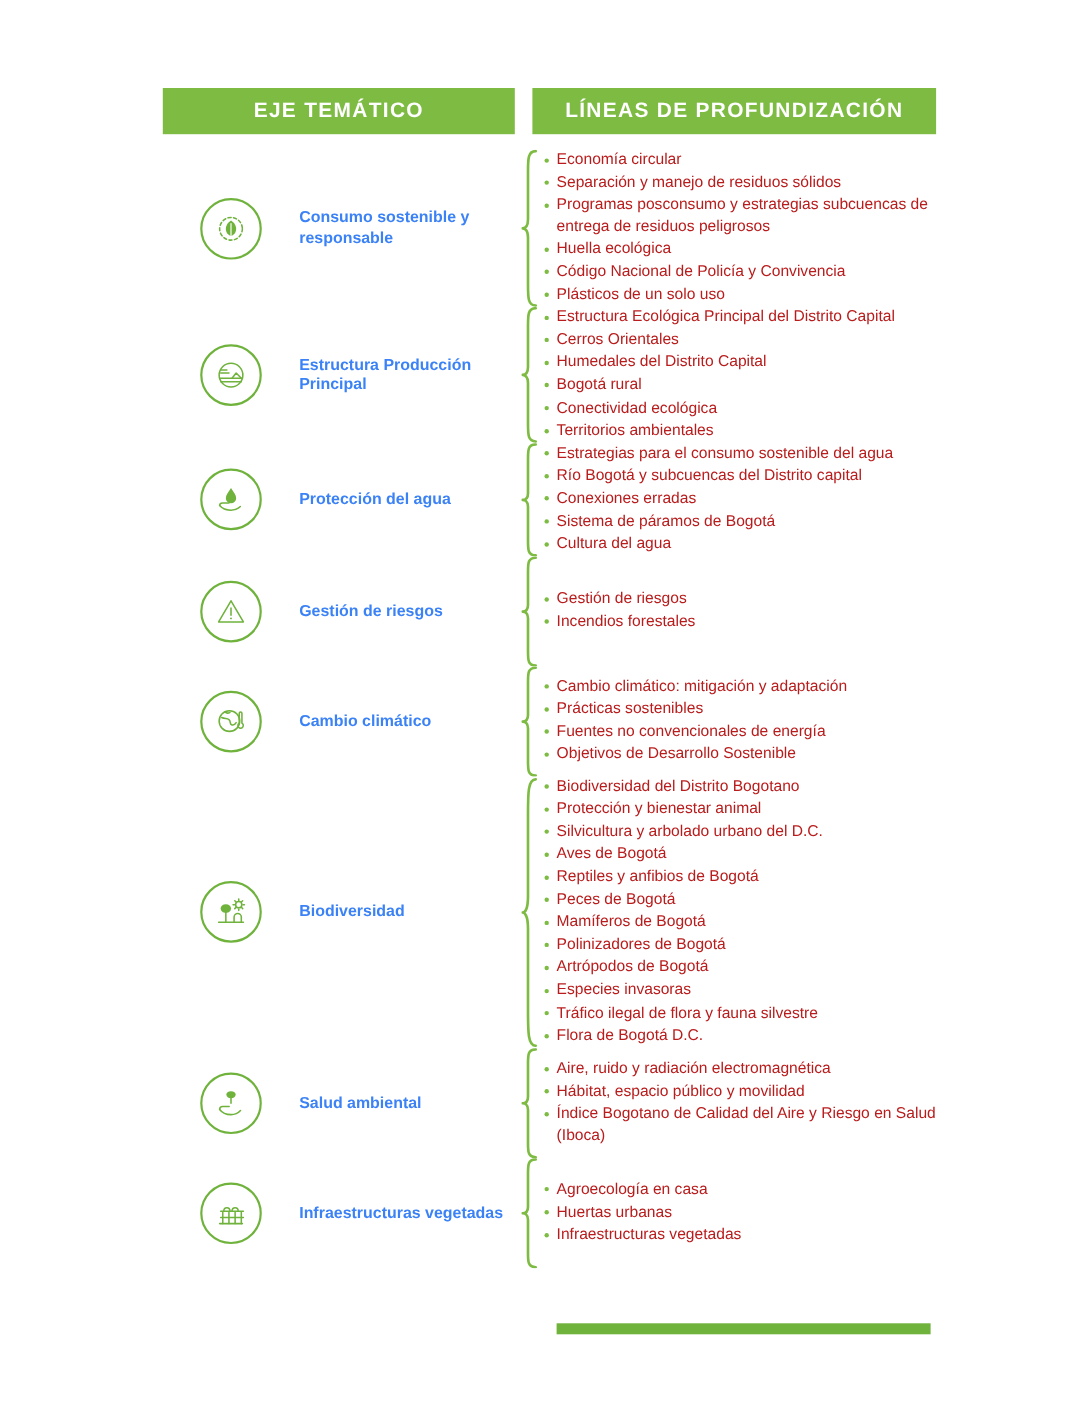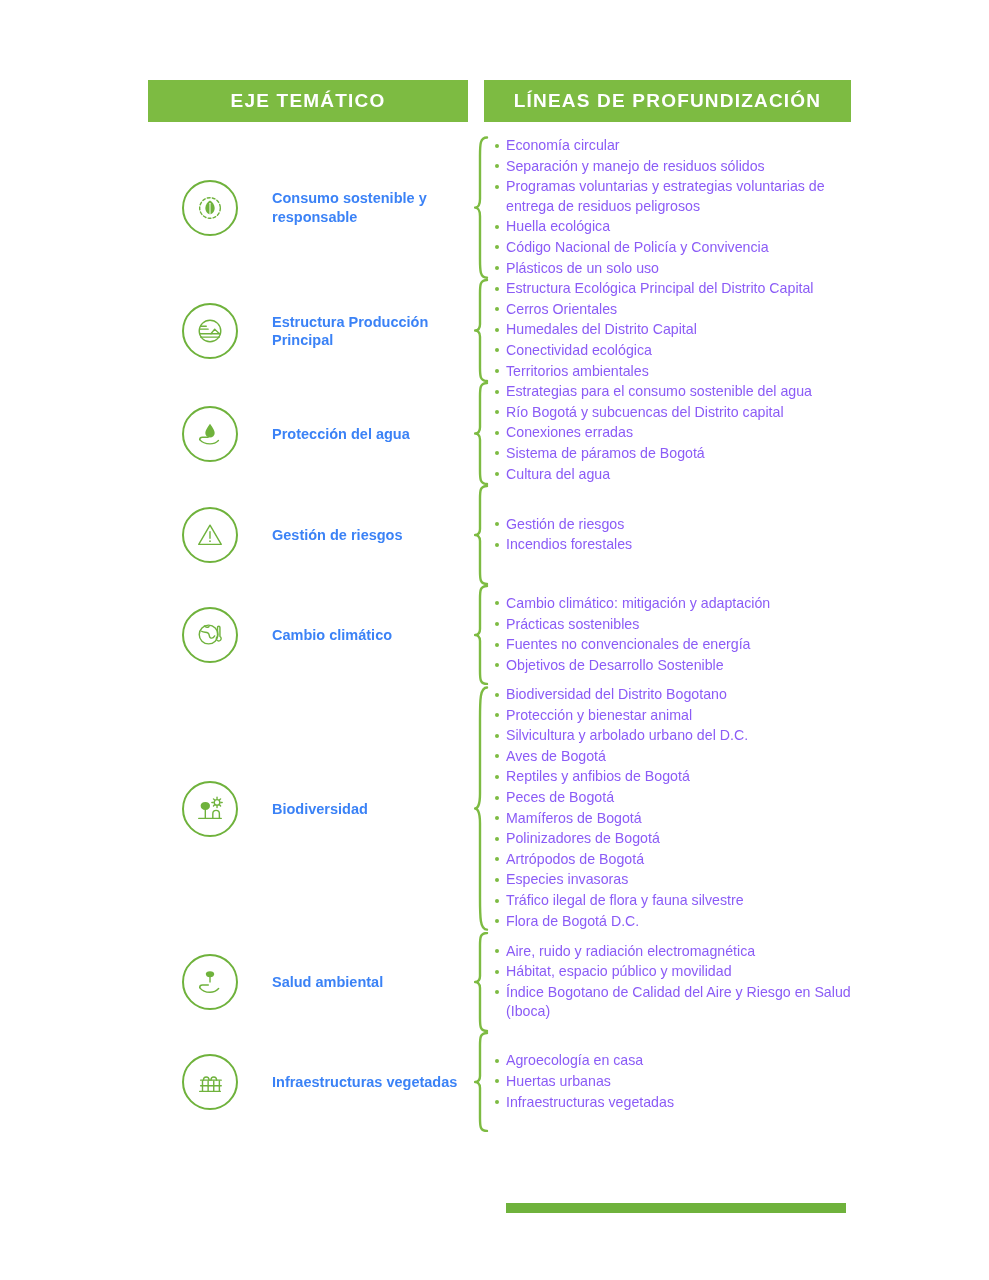--- a/index.html
+++ b/index.html
@@ -96,21 +96,21 @@
   ul.items {
     list-style: none;
     margin: 0;
     padding: 0;
   }
   ul.items li {
     position: relative;
     padding-left: 12px;
     font-size: 14.2px;
     line-height: 19.6px;
-    color: #8b5cf6;
+    color: #b91c1c;
     margin: 0 0 1px 0;
   }
   ul.items li::before {
     content: "";
     position: absolute;
     left: 1px;
     top: 7.5px;
     width: 4px;
     height: 4px;
     border-radius: 50%;
@@ -170,21 +170,21 @@
         <div class="title-col">Consumo sostenible y responsable</div>
         <div class="brace-col">
           <svg class="brace" viewBox="0 0 16 100" preserveAspectRatio="none" fill="none" stroke="#7dbb42" stroke-width="2.4" stroke-linecap="round" stroke-linejoin="round">
             <path d="M13 1 C6 1 6 6 6 14 L6 44 C6 49 3 50 1 50 C3 50 6 51 6 56 L6 86 C6 94 6 99 13 99" vector-effect="non-scaling-stroke"></path>
           </svg>
         </div>
         <div class="items-col">
           <ul class="items">
             <li>Economía circular</li>
             <li>Separación y manejo de residuos sólidos</li>
-            <li>Programas voluntarias y estrategias voluntarias de entrega de residuos peligrosos</li>
+            <li>Programas posconsumo y estrategias subcuencas de entrega de residuos peligrosos</li>
             <li>Huella ecológica</li>
             <li>Código Nacional de Policía y Convivencia</li>
             <li>Plásticos de un solo uso</li>
           </ul>
         </div>
       </div>
       <div class="row">
         <div class="icon-col">
           <div class="badge">
             <svg width="30" height="30" viewBox="0 0 32 32" fill="none" stroke="#6fb23c" stroke-width="1.5" stroke-linecap="round" stroke-linejoin="round">
@@ -200,20 +200,21 @@
         <div class="brace-col">
           <svg class="brace" viewBox="0 0 16 100" preserveAspectRatio="none" fill="none" stroke="#7dbb42" stroke-width="2.4" stroke-linecap="round" stroke-linejoin="round">
             <path d="M13 1 C6 1 6 6 6 14 L6 44 C6 49 3 50 1 50 C3 50 6 51 6 56 L6 86 C6 94 6 99 13 99" vector-effect="non-scaling-stroke"></path>
           </svg>
         </div>
         <div class="items-col">
           <ul class="items">
             <li>Estructura Ecológica Principal del Distrito Capital</li>
             <li>Cerros Orientales</li>
             <li>Humedales del Distrito Capital</li>
+            <li>Bogotá rural</li>
             <li>Conectividad ecológica</li>
             <li>Territorios ambientales</li>
           </ul>
         </div>
       </div>
       <div class="row">
         <div class="icon-col">
           <div class="badge">
             <svg width="30" height="30" viewBox="0 0 32 32" fill="none" stroke="#6fb23c" stroke-width="1.5" stroke-linecap="round" stroke-linejoin="round">
               <path d="M16 5c3 4.5 5 7.2 5 9.8A5 5 0 0 1 11 14.8C11 12.2 13 9.5 16 5z" fill="#6fb23c" stroke="none"></path>

